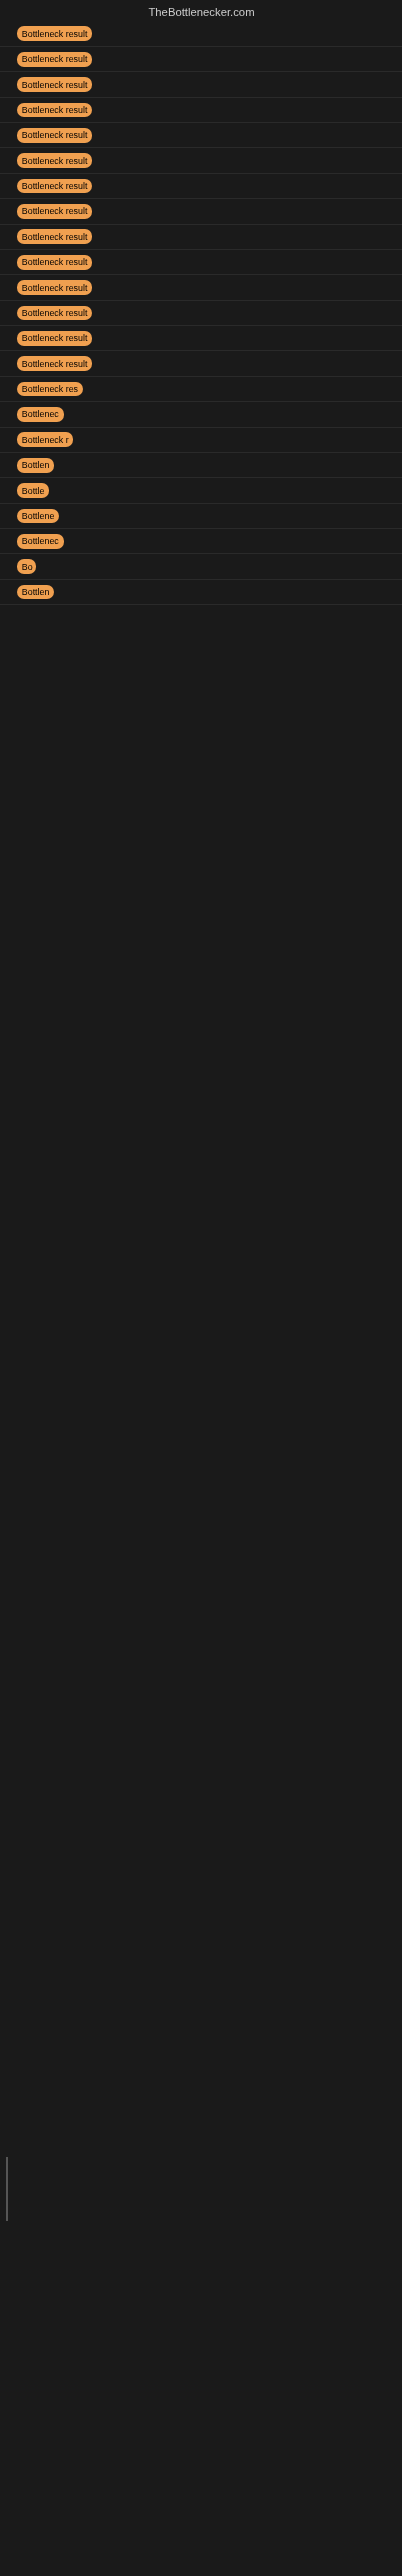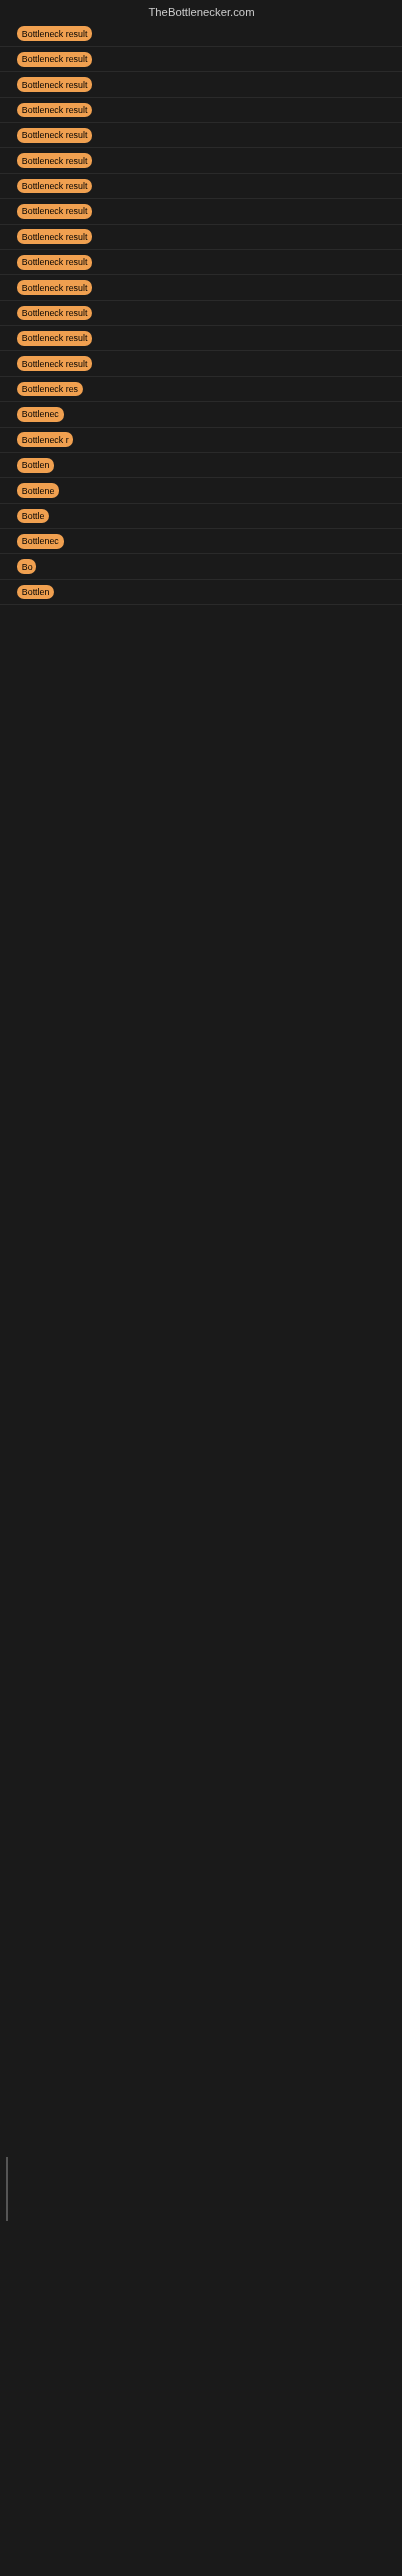--- a/index.html
+++ b/index.html
@@ -95,24 +95,24 @@
     <div style="display: flex; align-items: flex-start; padding: 4.8px 0px; border-bottom: 0.8px solid rgb(42, 42, 42);">
       <span class="bottleneck-badge" style="max-width: 60px; overflow: hidden;">Bottlenec</span>
     </div>
     <div style="display: flex; align-items: flex-start; padding: 4.8px 0px; border-bottom: 0.8px solid rgb(42, 42, 42);">
       <span class="bottleneck-badge" style="max-width: 71px; overflow: hidden;">Bottleneck r</span>
     </div>
     <div style="display: flex; align-items: flex-start; padding: 4.8px 0px; border-bottom: 0.8px solid rgb(42, 42, 42);">
       <span class="bottleneck-badge" style="max-width: 50px; overflow: hidden;">Bottlen</span>
     </div>
     <div style="display: flex; align-items: flex-start; padding: 4.8px 0px; border-bottom: 0.8px solid rgb(42, 42, 42);">
-      <span class="bottleneck-badge" style="max-width: 53px; overflow: hidden;">Bottlene</span>
+      <span class="bottleneck-badge" style="max-width: 43px; overflow: hidden;">Bottle</span>
     </div>
     <div style="display: flex; align-items: flex-start; padding: 4.8px 0px; border-bottom: 0.8px solid rgb(42, 42, 42);">
-      <span class="bottleneck-badge" style="max-width: 43px; overflow: hidden;">Bottle</span>
+      <span class="bottleneck-badge" style="max-width: 53px; overflow: hidden;">Bottlene</span>
     </div>
     <div style="display: flex; align-items: flex-start; padding: 4.8px 0px; border-bottom: 0.8px solid rgb(42, 42, 42);">
       <span class="bottleneck-badge" style="max-width: 58px; overflow: hidden;">Bottlenec</span>
     </div>
     <div style="display: flex; align-items: flex-end; padding: 4.8px 0px; border-bottom: 0.8px solid rgb(42, 42, 42);">
       <span class="bottleneck-badge" style="max-width: 19.3px; overflow: hidden;">Bo</span>
     </div>
     <div style="display: flex; align-items: flex-start; padding: 4.8px 0px; border-bottom: 0.8px solid rgb(42, 42, 42);">
       <span class="bottleneck-badge" style="max-width: 48px; overflow: hidden;">Bottlen</span>
     </div>

